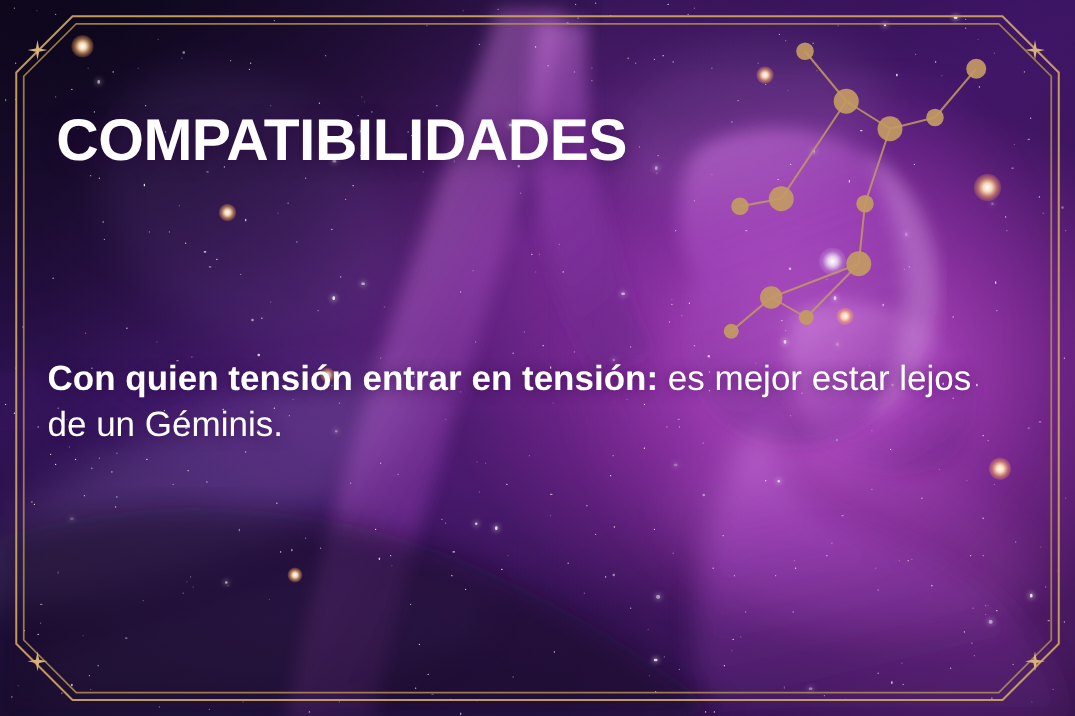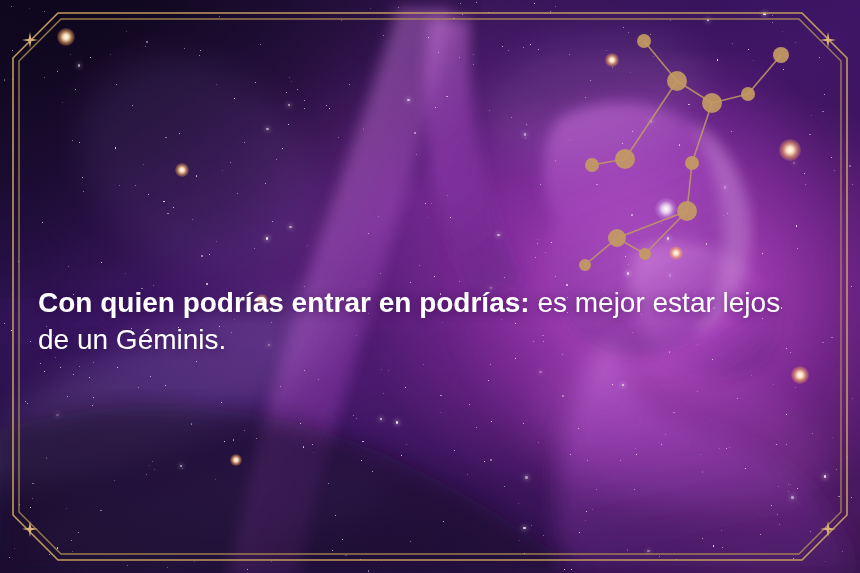--- a/index.html
+++ b/index.html
@@ -607,20 +607,21 @@
       <path d="M8 0 L9.3 6.7 L16 8 L9.3 9.3 L8 16 L6.7 9.3 L0 8 L6.7 6.7 Z" fill="#d8b277"></path>
     </svg>
   <svg class="sparkle" style="left:22px; top:521px;" viewBox="0 0 16 16">
       <path d="M8 0 L9.3 6.7 L16 8 L9.3 9.3 L8 16 L6.7 9.3 L0 8 L6.7 6.7 Z" fill="#d8b277"></path>
     </svg>
   <svg class="sparkle" style="left:820px; top:521px;" viewBox="0 0 16 16">
       <path d="M8 0 L9.3 6.7 L16 8 L9.3 9.3 L8 16 L6.7 9.3 L0 8 L6.7 6.7 Z" fill="#d8b277"></path>
     </svg>
 
   <div class="content">
+    <div class="title">COMPATIBILIDADES</div>
 
 
     <div class="para p2">
-      <b>Con quien podrías entrar en podrías:</b><span class="reg"> es mejor estar lejos de un Géminis.</span>
+      <b>Con quien tensión entrar en tensión:</b><span class="reg"> es mejor estar lejos de un Géminis.</span>
     </div>
   </div>
 
 </div>
 
 </body></html>

